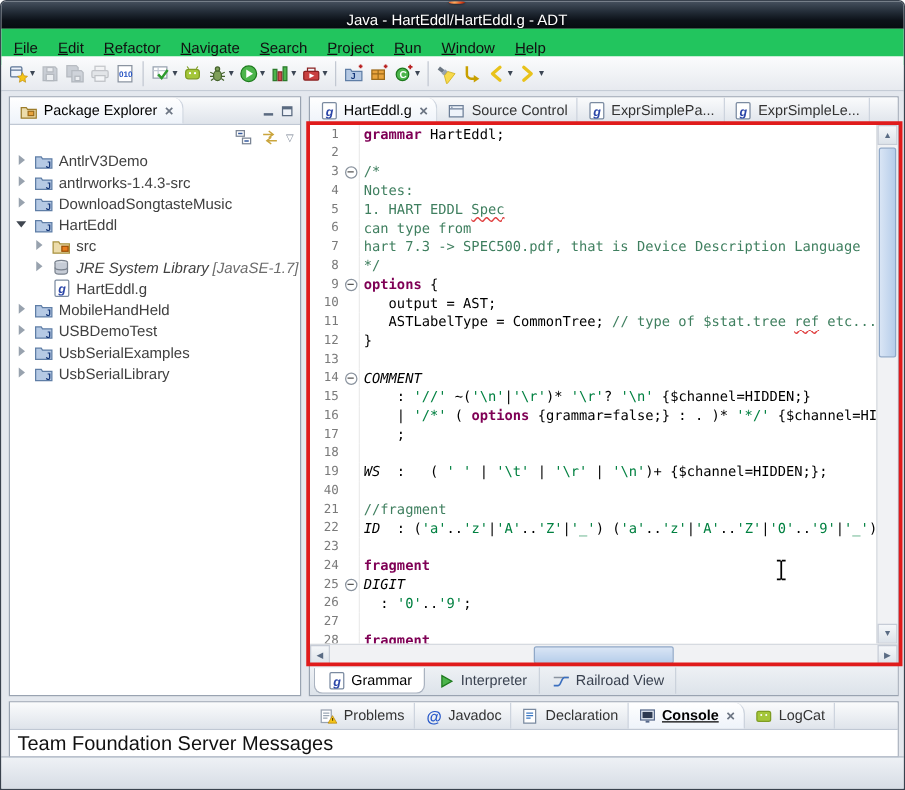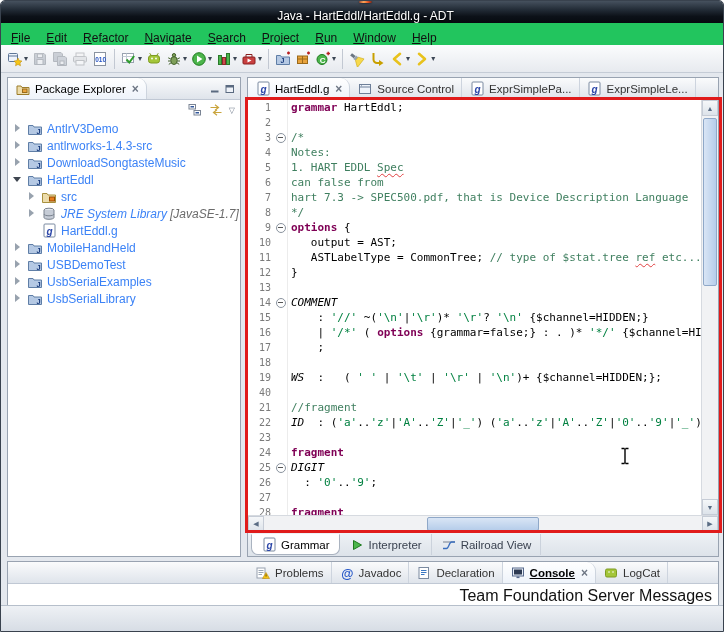--- a/index.html
+++ b/index.html
@@ -42,21 +42,21 @@
 
   
   .view.pe{left:6px;top:4px;width:234px;height:480px;}
   .pe-toolbar{height:20px;background:#fff;display:flex;justify-content:flex-end;align-items:center;gap:5px;padding-right:5px;}
   .vmenu{font-size:8px;color:#7a8494;}
   .tree{font-size:12px;overflow:hidden;}
   .tree-row{height:17px;display:flex;align-items:center;gap:3px;white-space:nowrap;overflow:hidden;}
   .arrow{width:11px;height:11px;flex:none;position:relative;display:inline-block;}
   .arrow.collapsed::before{content:"";position:absolute;left:2px;top:1px;border-top:4px solid transparent;border-bottom:4px solid transparent;border-left:5px solid #98a2ae;}
   .arrow.expanded::before{content:"";position:absolute;left:0;top:3px;border-left:4px solid transparent;border-right:4px solid transparent;border-top:5px solid #3f4650;}
-  .tree-label{padding-left:1px;color:#3b82f6;}
+  .tree-label{padding-left:1px;color:#404040;}
   .tree-suffix{color:#6b6b6b;}
 
   
   .view.editor{left:246px;top:4px;width:472px;height:480px;display:flex;flex-direction:column;}
   .ed-body{flex:1;display:flex;overflow:hidden;position:relative;background:#fff;}
   .code{flex:1;overflow:hidden;background:#fff;}
   .code-row{display:flex;height:15px;line-height:15px;font-family:"DejaVu Sans Mono",monospace;font-size:11px;}
   .ln{width:26px;flex:none;text-align:right;padding-right:3px;color:#7a7a7a;font-size:10px;background:#fff;}
   .fold{width:14px;flex:none;position:relative;border-right:1px solid #ececec;}
   .fold.has::before{content:"";position:absolute;left:2px;top:3px;width:8px;height:8px;border:1px solid #8a939e;border-radius:50%;background:#fff;}
@@ -80,21 +80,21 @@
   .hscroll .sb-arrow.left{left:0;}
   .hscroll .sb-arrow.right{right:0;}
   .sb-thumb.h{position:absolute;top:1px;bottom:1px;left:38%;width:24%;background:linear-gradient(#d9e5f5,#b6cdea);border:1px solid #8fa8c8;border-radius:2px;}
 
   
   .ed-bottom-tabs{height:24px;flex:none;background:linear-gradient(#eef1f5,#dde3ea);border-top:1px solid #c0c8d4;display:flex;align-items:center;padding-left:3px;}
   .btab{display:flex;align-items:center;gap:4px;height:21px;padding:0 9px;font-size:11.5px;color:#3a4250;border-right:1px solid #cbd2dc;}
   .btab.active{background:#fff;border:1px solid #aab3c0;border-top-color:#fff;border-radius:0 0 7px 7px;color:#000;}
 
   
-  .view.bottom{left:6px;top:488px;width:712px;height:45px;display:flex;flex-direction:column;text-align:right;}
+  .view.bottom{left:6px;top:488px;width:712px;height:45px;display:flex;flex-direction:column;}
   .view-tabbar.bp-bar{padding-left:240px;}
   .vtab.bp.active .tab-label{font-weight:bold;text-decoration:underline;}
   .bp-content{flex:1;background:#fff;padding:3px 6px;font-size:16px;color:#111;overflow:hidden;white-space:nowrap;}
 
   
   .statusbar{position:absolute;left:0;right:0;bottom:0;height:26px;background:linear-gradient(#eef1f5,#d7dde5);border-top:1px solid #b6bfcb;}
 
   
   .red-rect{position:absolute;left:244px;top:96px;width:477px;height:436px;border:3px solid var(--ared,#e01b1b);z-index:50;pointer-events:none;}
   .ibeam{position:absolute;left:618px;top:446px;z-index:60;pointer-events:none;}
@@ -519,21 +519,21 @@
               <span class="ctext"><span class="tk-c">Notes:</span></span>
             </div>
             <div class="code-row">
               <span class="ln">5</span>
               <span class="fold"></span>
               <span class="ctext"><span class="tk-c">1. HART EDDL </span><span class="tk-c tk-u">Spec</span></span>
             </div>
             <div class="code-row">
               <span class="ln">6</span>
               <span class="fold"></span>
-              <span class="ctext"><span class="tk-c">can false from</span></span>
+              <span class="ctext"><span class="tk-c">can type from</span></span>
             </div>
             <div class="code-row">
               <span class="ln">7</span>
               <span class="fold"></span>
               <span class="ctext"><span class="tk-c">hart 7.3 -&gt; SPEC500.pdf, that is Device Description Language</span></span>
             </div>
             <div class="code-row">
               <span class="ln">8</span>
               <span class="fold"></span>
               <span class="ctext"><span class="tk-c">*/</span></span>

